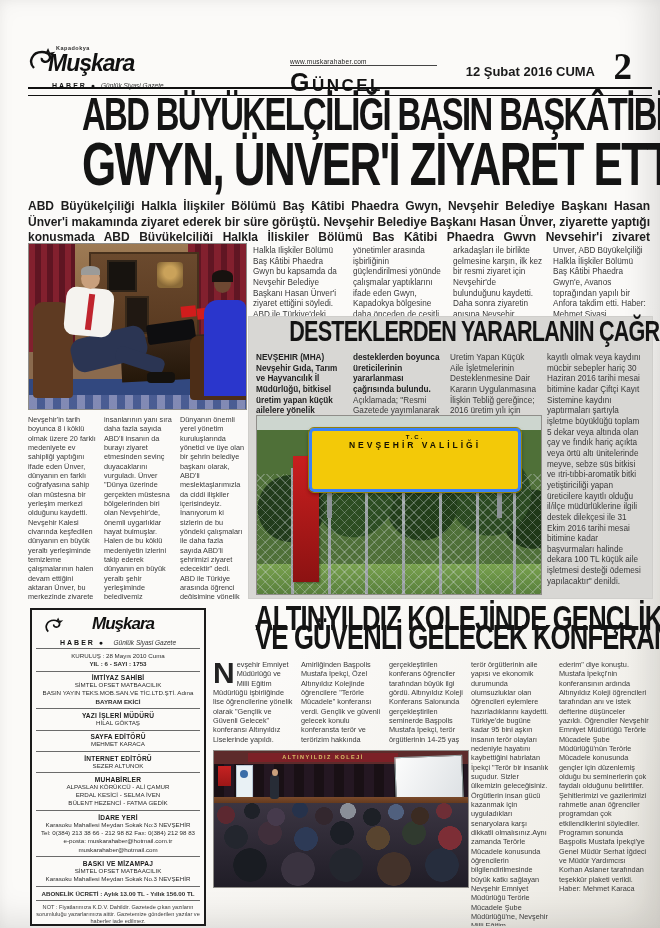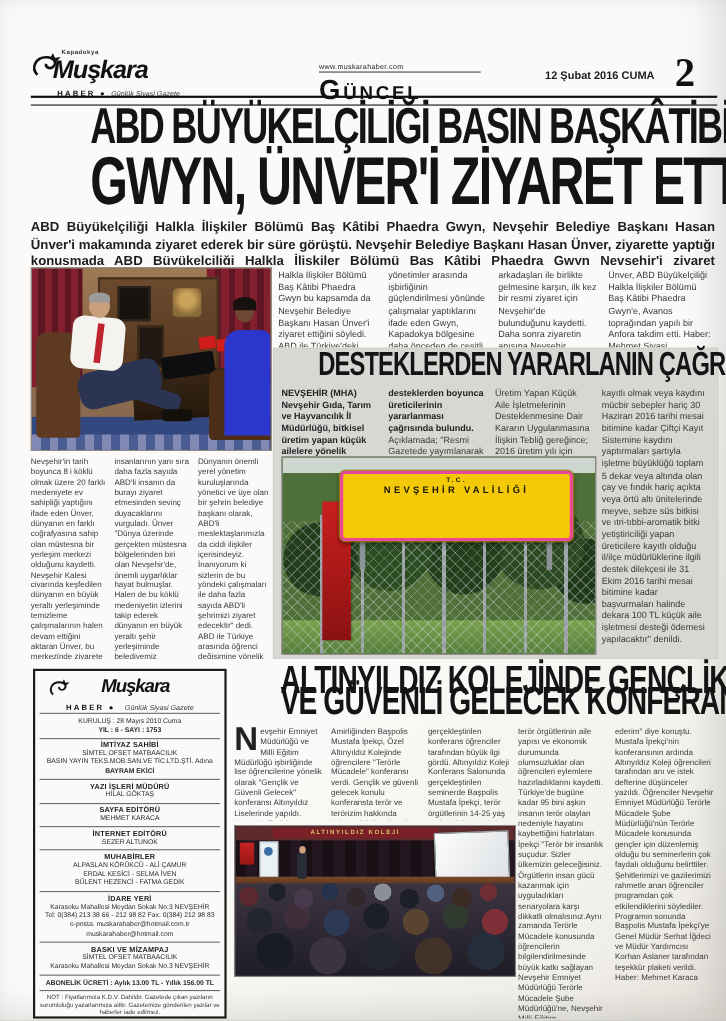--- a/index.html
+++ b/index.html
@@ -14,21 +14,21 @@
   .logo{line-height:1;}
   .logo .kap{font-size:5.5px;font-weight:bold;letter-spacing:.5px;margin-left:26px;}
   .logo .main{font-size:23px;font-weight:900;font-style:italic;letter-spacing:-1px;color:#111;margin-left:18px;}
   .logo .sub{font-size:7px;font-weight:900;letter-spacing:2px;color:#111;margin-left:22px;display:inline-block;}
   .logo .tag{font-size:6.5px;font-style:italic;color:#333;display:inline-block;margin-left:4px;}
   .logo svg{position:absolute;left:-2px;top:2px;}
   .hdr-center{text-align:left;}
   .hdr-url{font-size:6.5px;color:#222;letter-spacing:.3px;border-bottom:1px solid #444;display:inline-block;padding-right:70px;}
   .hdr-section{font-size:17px;font-weight:900;letter-spacing:2.5px;color:#111;}
   .hdr-section::first-letter{font-size:25px;}
-  .hdr-date{font-size:10px;font-weight:bold;color:#1a1a1a;text-align:center;}
+  .hdr-date{font-size:13px;font-weight:bold;color:#1a1a1a;text-align:center;}
   .hdr-pagenum{font-size:37px;font-weight:bold;font-family:"Liberation Serif",serif;color:#111;line-height:1;}
   .ruledouble{height:6px;border-top:2.5px solid #111;border-bottom:1.5px solid #111;}
   
   .squeeze{display:block;white-space:nowrap;text-align:center;transform:scale(0.80,1.12);transform-origin:50% 50%;}
   .hl{font-weight:900;color:#141414;letter-spacing:-2px;line-height:1;}
   .lede{font-size:12px;font-weight:bold;line-height:1.30;text-align:justify;color:#1d1d1d;}
   
   .col{font-size:8.2px;line-height:1.30;color:#3a3a3a;text-align:left;overflow:hidden;}
   .col.small{font-size:7.3px;line-height:1.28;}
   .bold{font-weight:bold;color:#222;}
@@ -71,21 +71,21 @@
      radial-gradient(circle 36px at 58% 50%, #223e1a 97%, transparent),
      radial-gradient(circle 42px at 82% 44%, #2b4a21 97%, transparent),
      radial-gradient(circle 30px at 97% 58%, #1f3818 97%, transparent),
      linear-gradient(#cdd6cf 0 14px, #4f7038 14px);}
   .p2-grass{left:0;bottom:0;width:100%;height:30px;background:linear-gradient(#79a24e,#587f3c);}
   .p2-fence{left:0;top:52px;width:100%;bottom:0;background:repeating-linear-gradient(90deg,transparent 0 34px,#9aa1a4 34px 37px);}
   .p2-mesh{left:0;top:58px;width:100%;bottom:0;background:
      repeating-linear-gradient(45deg,rgba(210,216,218,.30) 0 1px,transparent 1px 7px),
      repeating-linear-gradient(-45deg,rgba(210,216,218,.30) 0 1px,transparent 1px 7px);}
   .p2-redbanner{left:36px;top:40px;width:26px;height:126px;background:linear-gradient(#c91f1f,#8c1212);box-shadow:1px 1px 2px rgba(0,0,0,.4);}
-  .p2-sign{left:52px;top:12px;width:212px;height:64px;background:#f3c908;border:3px solid #ec4899;outline:1px solid #93820a;border-radius:5px;box-shadow:0 2px 4px rgba(0,0,0,.45);text-align:center;color:#151200;font-weight:900;line-height:1.15;padding-top:3px;box-sizing:border-box;}
+  .p2-sign{left:52px;top:12px;width:212px;height:64px;background:#f3c908;border:3px solid #3b82f6;outline:1px solid #93820a;border-radius:5px;box-shadow:0 2px 4px rgba(0,0,0,.45);text-align:center;color:#151200;font-weight:900;line-height:1.15;padding-top:3px;box-sizing:border-box;}
   .p2-sign .l1{font-size:6px;letter-spacing:2px;}
   .p2-sign .l2{font-size:8.5px;letter-spacing:3px;}
   .p2-sign .l3{font-size:11.5px;letter-spacing:0;}
   .p2-sign .l4{font-size:11.5px;letter-spacing:1px;}
   .p2-post{top:76px;width:5px;height:26px;background:#8d9497;}
   
   .p3-stage{left:0;top:0;width:100%;height:50px;background:
      repeating-linear-gradient(90deg,#191015 0 10px,#241722 10px 20px);}
   .p3-wall{left:0;top:0;width:100%;height:13px;background:#5d2b2b;}
   .p3-banner{left:34px;top:2px;width:150px;height:9px;background:#7c2027;color:#d9c169;font-size:5.5px;font-weight:bold;text-align:center;letter-spacing:1.5px;line-height:9px;overflow:hidden;}

